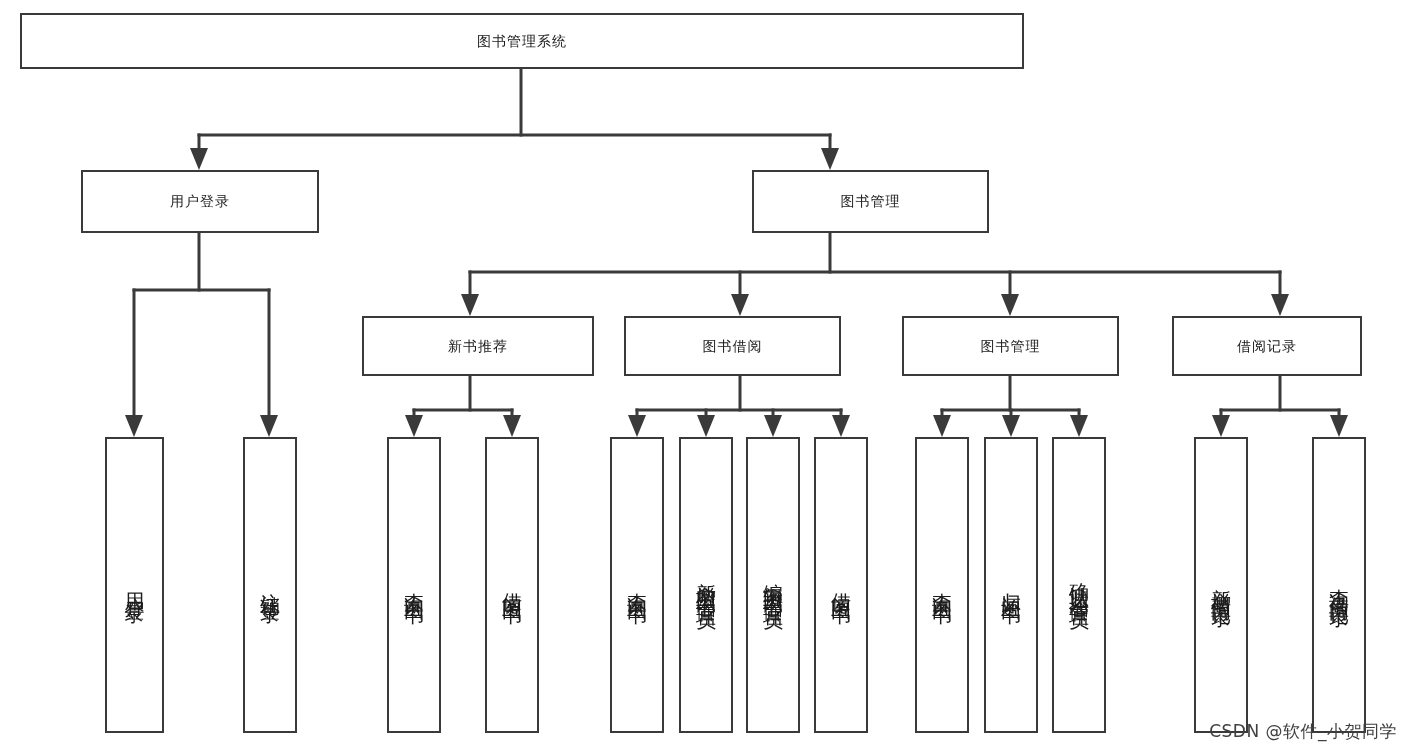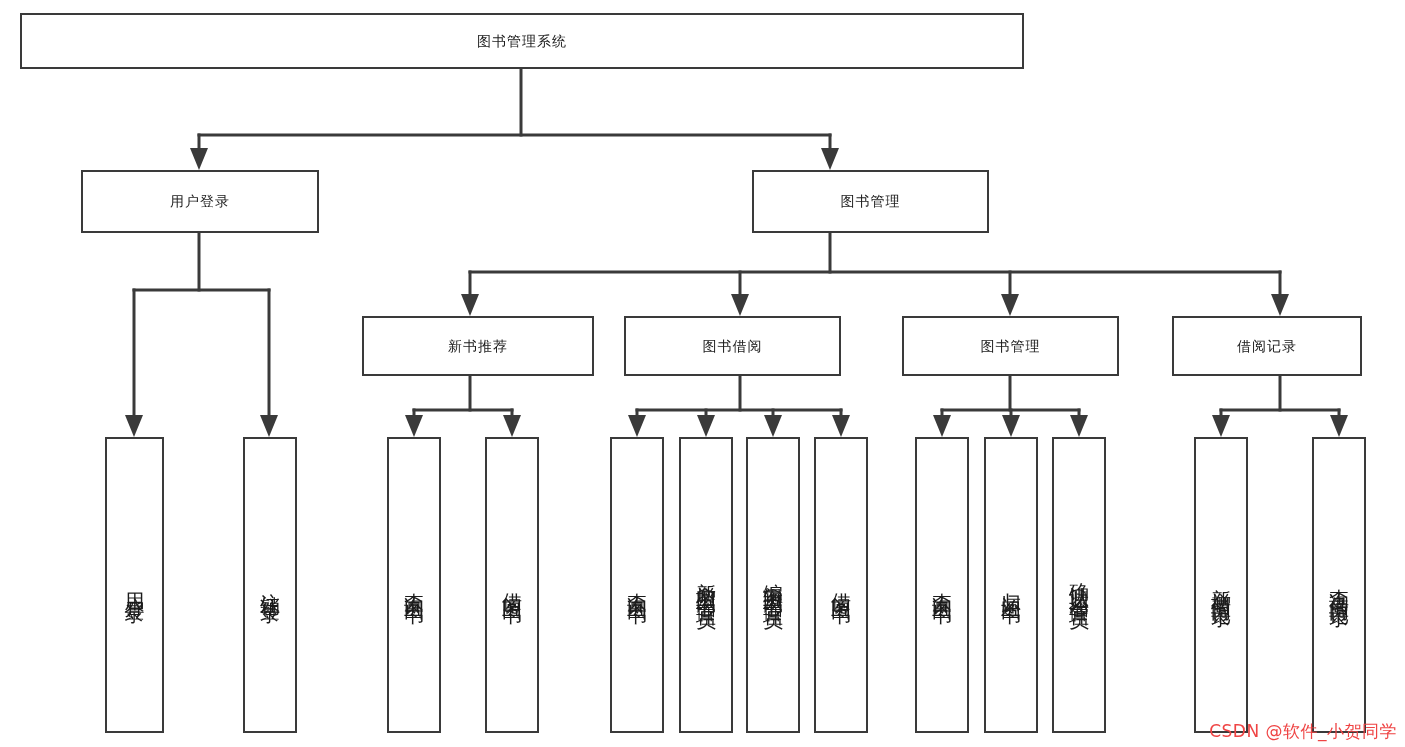--- a/index.html
+++ b/index.html
@@ -51,21 +51,21 @@
     white-space: nowrap;
   }
   .node-label {
     display: block;
   }
   .watermark {
     position: absolute;
     right: 8px;
     bottom: 4px;
     font-size: 17px;
-    color: #ef4444;
+    color: #404040;
     letter-spacing: 0.5px;
     white-space: nowrap;
     user-select: none;
   }
 </style>
 </head>
 <body>
 
 <div id="diagram-root">
 

